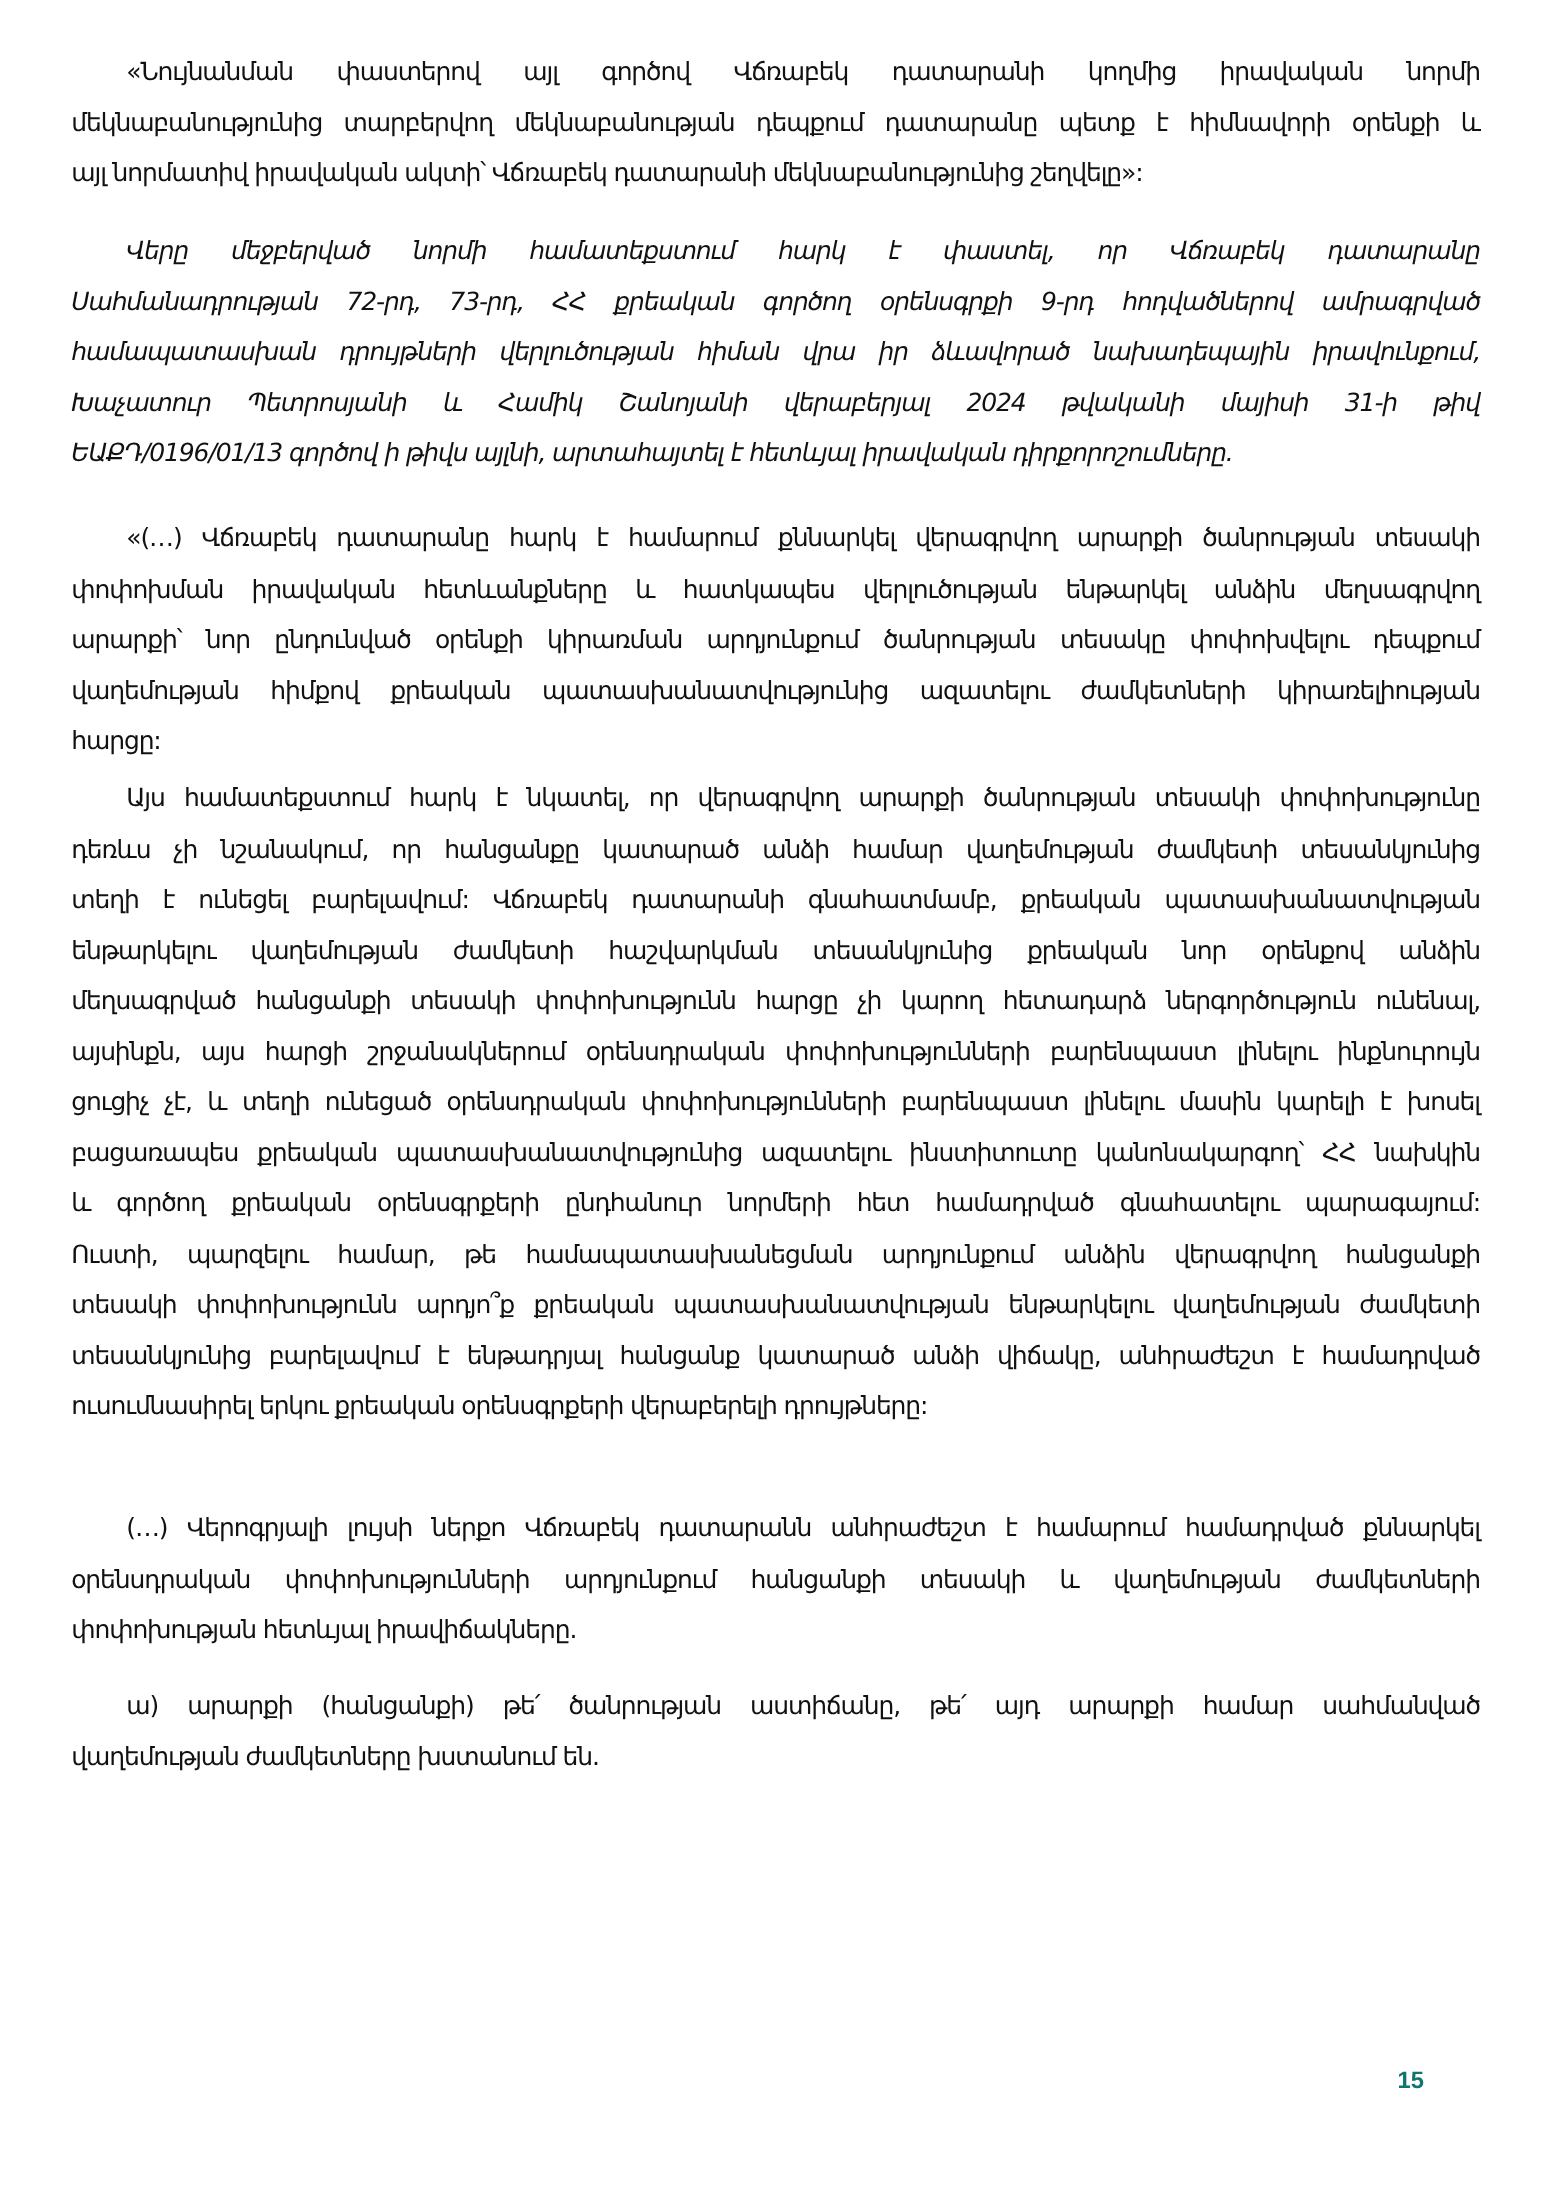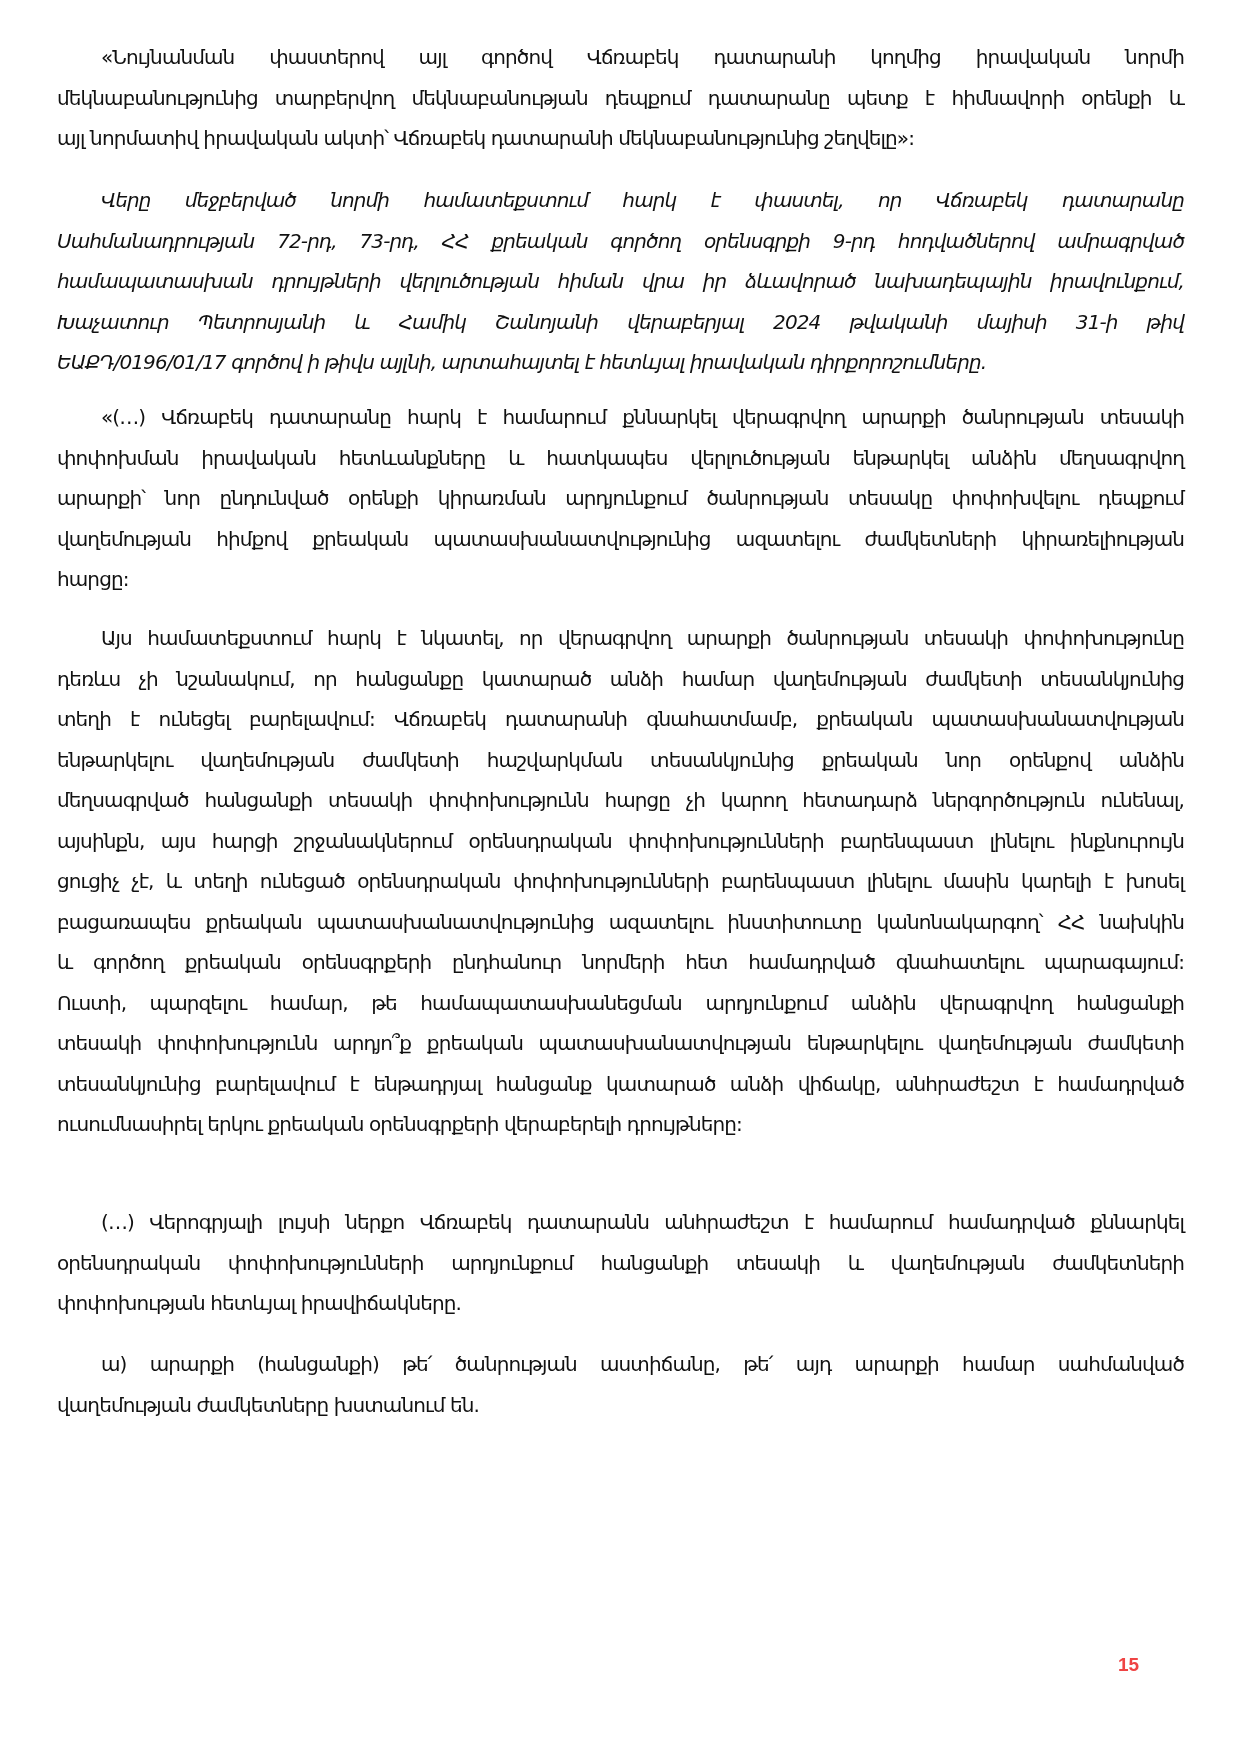--- a/index.html
+++ b/index.html
@@ -16,43 +16,43 @@
     white-space: nowrap;
     text-align: justify; text-align-last: justify;
     letter-spacing: -0.9px;
     word-spacing: 0px;
     transform-origin: left center;
   }
   .line.first { padding-left: 44px; }
   .line.last { text-align-last: left; }
   .pagenum {
     position: absolute; left: 1118px; top: 1654px;
-    font-family: "Liberation Sans", sans-serif; font-weight: bold; font-size: 19px; color: #ef4444;
+    font-family: "Liberation Sans", sans-serif; font-weight: bold; font-size: 19px; color: #0f766e;
   }
 </style>
 </head>
 <body>
 
 <div class="page">
 
   <div class="para" style="top:37px;">
     <div class="line first">«Նույնանման փաստերով այլ գործով Վճռաբեկ դատարանի կողմից իրավական նորմի</div>
     <div class="line">մեկնաբանությունից տարբերվող մեկնաբանության դեպքում դատարանը պետք է հիմնավորի օրենքի և</div>
     <div class="line last">այլ նորմատիվ իրավական ակտի՝ Վճռաբեկ դատարանի մեկնաբանությունից շեղվելը»:</div>
   </div>
 
   <div class="para" style="top:180px;font-style:italic;">
     <div class="line first">Վերը մեջբերված նորմի համատեքստում հարկ է փաստել, որ Վճռաբեկ դատարանը</div>
     <div class="line">Սահմանադրության 72-րդ, 73-րդ, ՀՀ քրեական գործող օրենսգրքի 9-րդ հոդվածներով ամրագրված</div>
     <div class="line">համապատասխան դրույթների վերլուծության հիման վրա իր ձևավորած նախադեպային իրավունքում,</div>
     <div class="line">Խաչատուր Պետրոսյանի և Համիկ Շանոյանի վերաբերյալ 2024 թվականի մայիսի 31-ի թիվ</div>
-    <div class="line last">ԵԱՔԴ/0196/01/17 գործով ի թիվս այլնի, արտահայտել է հետևյալ իրավական դիրքորոշումները.</div>
+    <div class="line last">ԵԱՔԴ/0196/01/13 գործով ի թիվս այլնի, արտահայտել է հետևյալ իրավական դիրքորոշումները.</div>
   </div>
 
-  <div class="para" style="top:397px;">
+  <div class="para" style="top:410px;">
     <div class="line first">«(…) Վճռաբեկ դատարանը հարկ է համարում քննարկել վերագրվող արարքի ծանրության տեսակի</div>
     <div class="line">փոփոխման իրավական հետևանքները և հատկապես վերլուծության ենթարկել անձին մեղսագրվող</div>
     <div class="line">արարքի՝ նոր ընդունված օրենքի կիրառման արդյունքում ծանրության տեսակը փոփոխվելու դեպքում</div>
     <div class="line">վաղեմության հիմքով քրեական պատասխանատվությունից ազատելու ժամկետների կիրառելիության</div>
     <div class="line last">հարցը:</div>
   </div>
 
   <div class="para" style="top:618px;">
     <div class="line first">Այս համատեքստում հարկ է նկատել, որ վերագրվող արարքի ծանրության տեսակի փոփոխությունը</div>
     <div class="line">դեռևս չի նշանակում, որ հանցանքը կատարած անձի համար վաղեմության ժամկետի տեսանկյունից</div>

